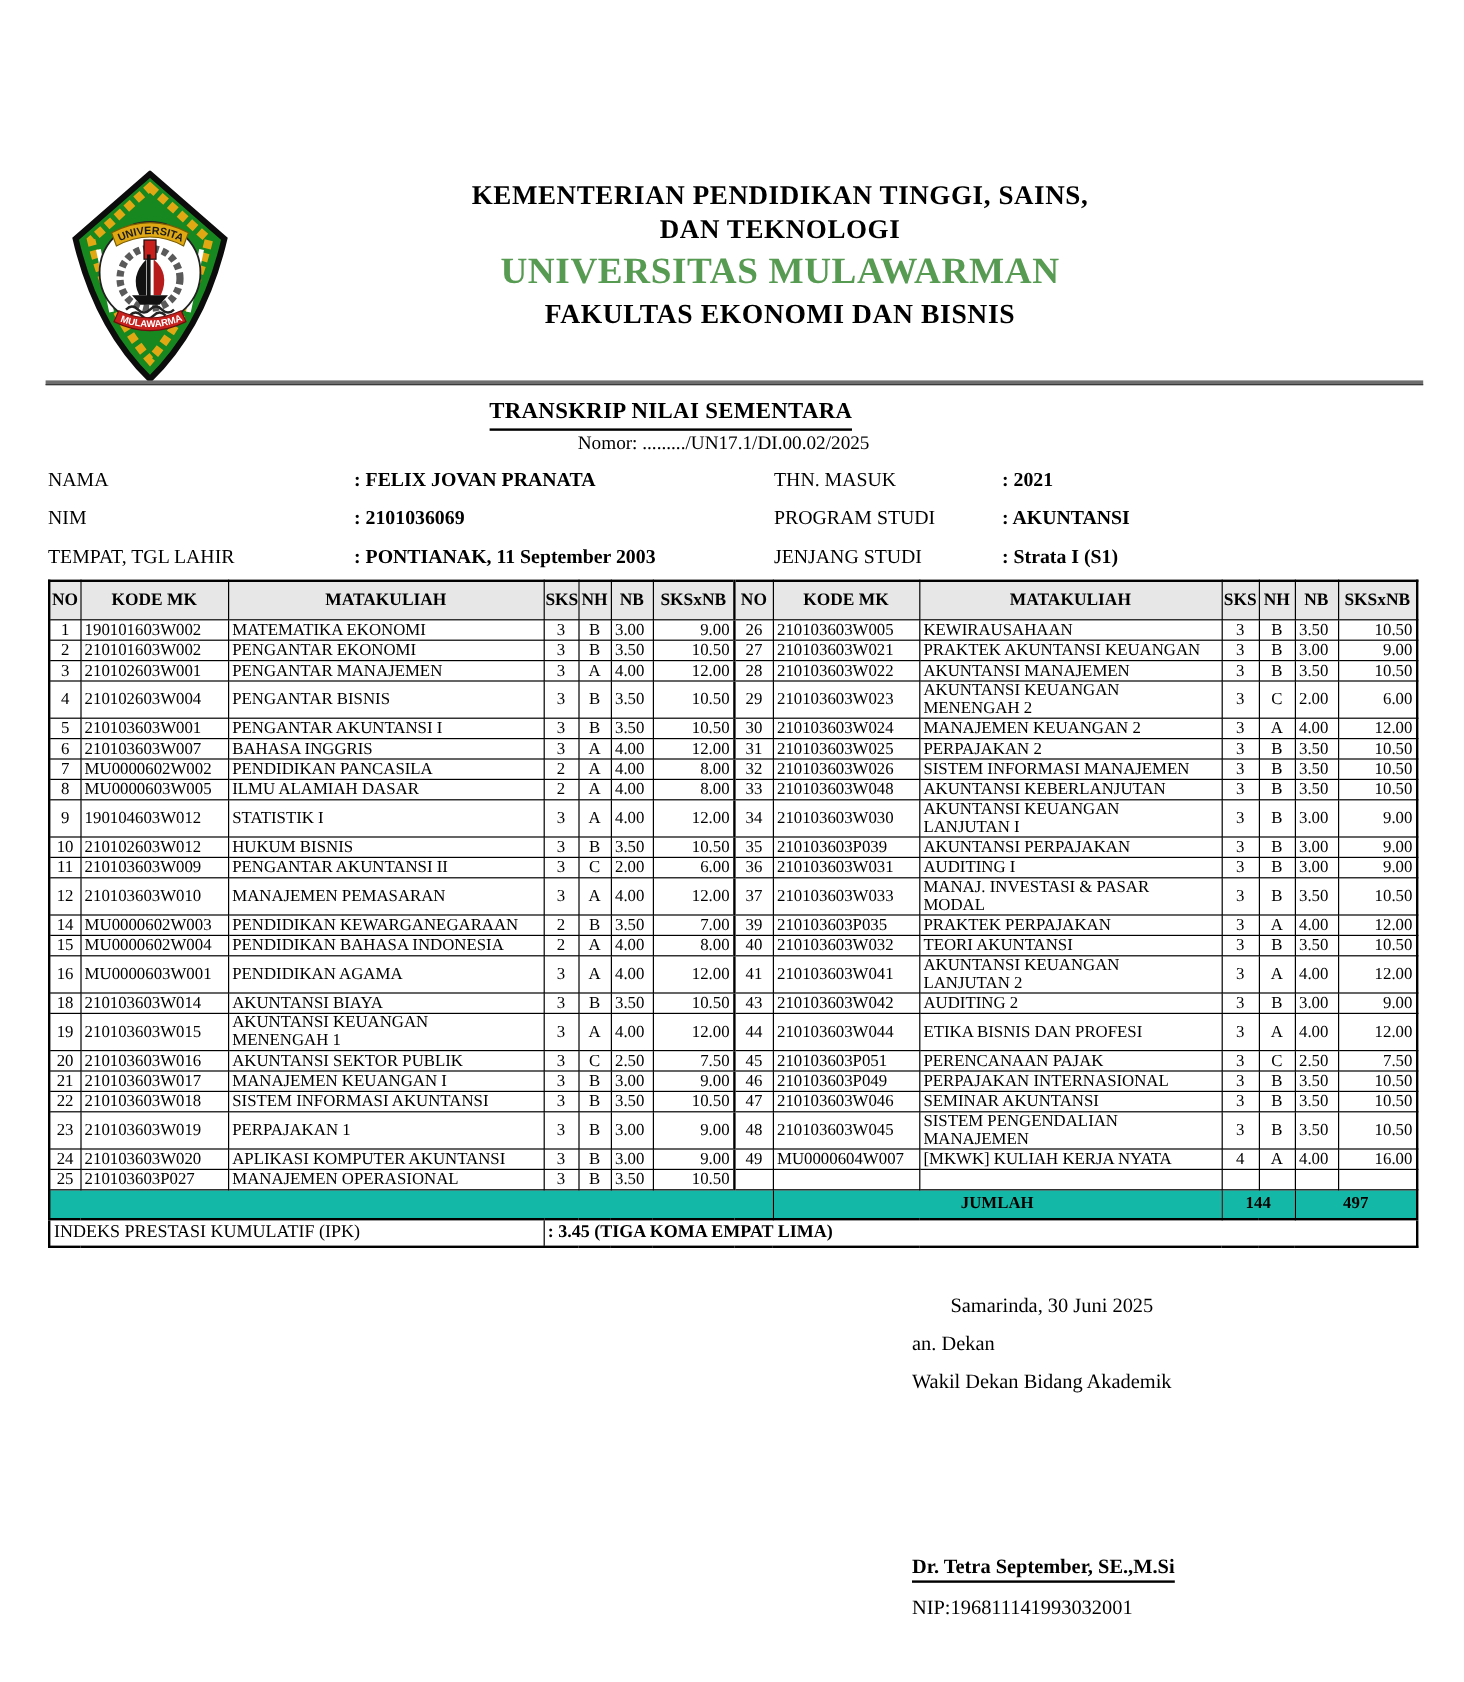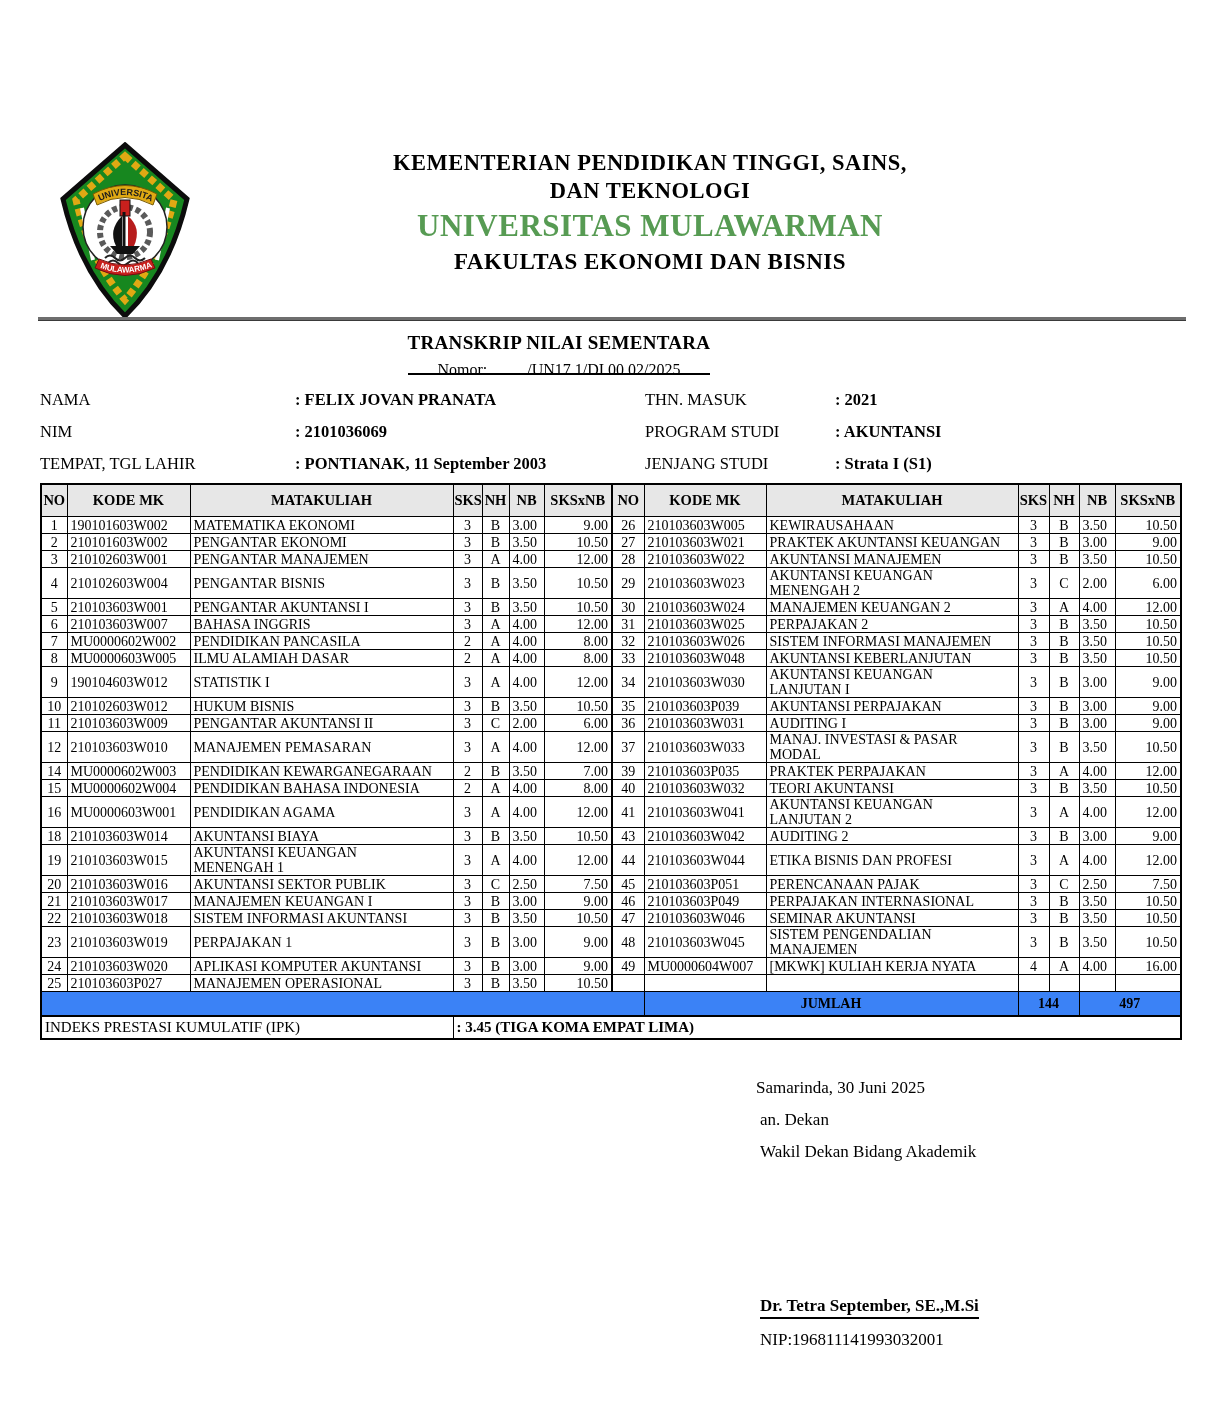--- a/index.html
+++ b/index.html
@@ -9,22 +9,22 @@
   
   .logo{position:absolute;left:60px;top:142px;width:130px;height:178px;}
   .head-block{position:absolute;left:80px;top:149px;width:1140px;text-align:center;}
   .head-line{font-weight:bold;font-size:22.5px;line-height:28px;letter-spacing:.5px;}
   .head-univ{font-weight:bold;font-size:31px;line-height:42px;letter-spacing:.5px;}
   .head-fac{font-weight:bold;font-size:23px;line-height:30px;letter-spacing:.5px;text-align:center;}
   .rule{position:absolute;left:38px;top:317px;width:1148px;height:3px;background:#6e6e6e;border-bottom:1px solid #3a3a3a;}
 
   
   .title-wrap{position:absolute;left:0;top:332px;width:1118px;text-align:center;}
-  .doc-title{display:inline-block;font-weight:bold;font-size:19px;border-bottom:2px solid #000;padding-bottom:19px;letter-spacing:.3px;}
-  .doc-number{position:absolute;left:0;top:361px;width:1118px;text-align:center;font-size:16px;}
+  .doc-title{display:inline-block;font-weight:bold;font-size:19px;border-bottom:2px solid #000;padding-bottom:3px;letter-spacing:.3px;}
+  .doc-number{position:absolute;left:0;top:361px;width:1118px;text-align:center;font-size:16px;padding-left:44px;}
 
   
   .info span{position:absolute;font-size:16.5px;white-space:nowrap;}
   .info .val{font-weight:bold;}
 
   
   .tbl-wrap{position:absolute;left:40px;top:483px;}
   table.transcript{border-collapse:collapse;table-layout:fixed;width:1141px;border:2px solid #000;}
   table.transcript td,table.transcript th{border:1px solid #000;vertical-align:middle;
         font-size:14px;line-height:15px;padding:0 3px;overflow:hidden;}
@@ -32,21 +32,21 @@
   tr.single{height:17px;}
   tr.double{height:31px;}
   td.c-no{text-align:center;padding:0 1px;}
   td.c-code{text-align:left;}
   td.c-name{text-align:left;white-space:pre-line;padding-left:4px;}
   td.c-sks,td.c-nh{text-align:center;padding:0 1px;}
   td.c-nb{text-align:left;padding-left:3px;}
   td.c-sksxnb{text-align:right;padding-right:13px;}
   .divider-left{border-left:2px solid #000 !important;}
   tr.jumlah-row{height:24px;}
-  tr.jumlah-row td{background:#3b82f6;font-weight:bold;text-align:center;}
+  tr.jumlah-row td{background:#14b8a6;font-weight:bold;text-align:center;}
   tr.ipk-row{height:23px;}
   tr.ipk-row td{border-top:2px solid #000;font-size:15px;}
   td.ipk-label{text-align:left;padding-left:4px;}
   td.ipk-value{text-align:left;font-weight:bold;padding-left:5px;}
 
   
   .footer span{position:absolute;font-size:17px;white-space:nowrap;}
   .signer{font-weight:bold;border-bottom:2px solid #000;padding-bottom:1px;}
 </style>
 </head>
@@ -528,20 +528,20 @@
         </tr>
         <tr class="ipk-row">
           <td colspan="3" class="ipk-label">INDEKS PRESTASI KUMULATIF (IPK)</td>
           <td colspan="11" class="ipk-value">: 3.45 (TIGA KOMA EMPAT LIMA)</td>
         </tr>
       </tbody>
     </table>
   </div>
 
   <div class="footer">
-    <span style="left:756px;top:1078px">Samarinda, 30 Juni 2025</span>
+    <span style="left:792px;top:1078px">Samarinda, 30 Juni 2025</span>
     <span style="left:760px;top:1110px">an. Dekan</span>
     <span style="left:760px;top:1142px">Wakil Dekan Bidang Akademik</span>
     <span style="left:760px;top:1296px" class="signer">Dr. Tetra September, SE.,M.Si</span>
     <span style="left:760px;top:1330px">NIP:196811141993032001</span>
   </div>
 
 </div>
 
 </body></html>

